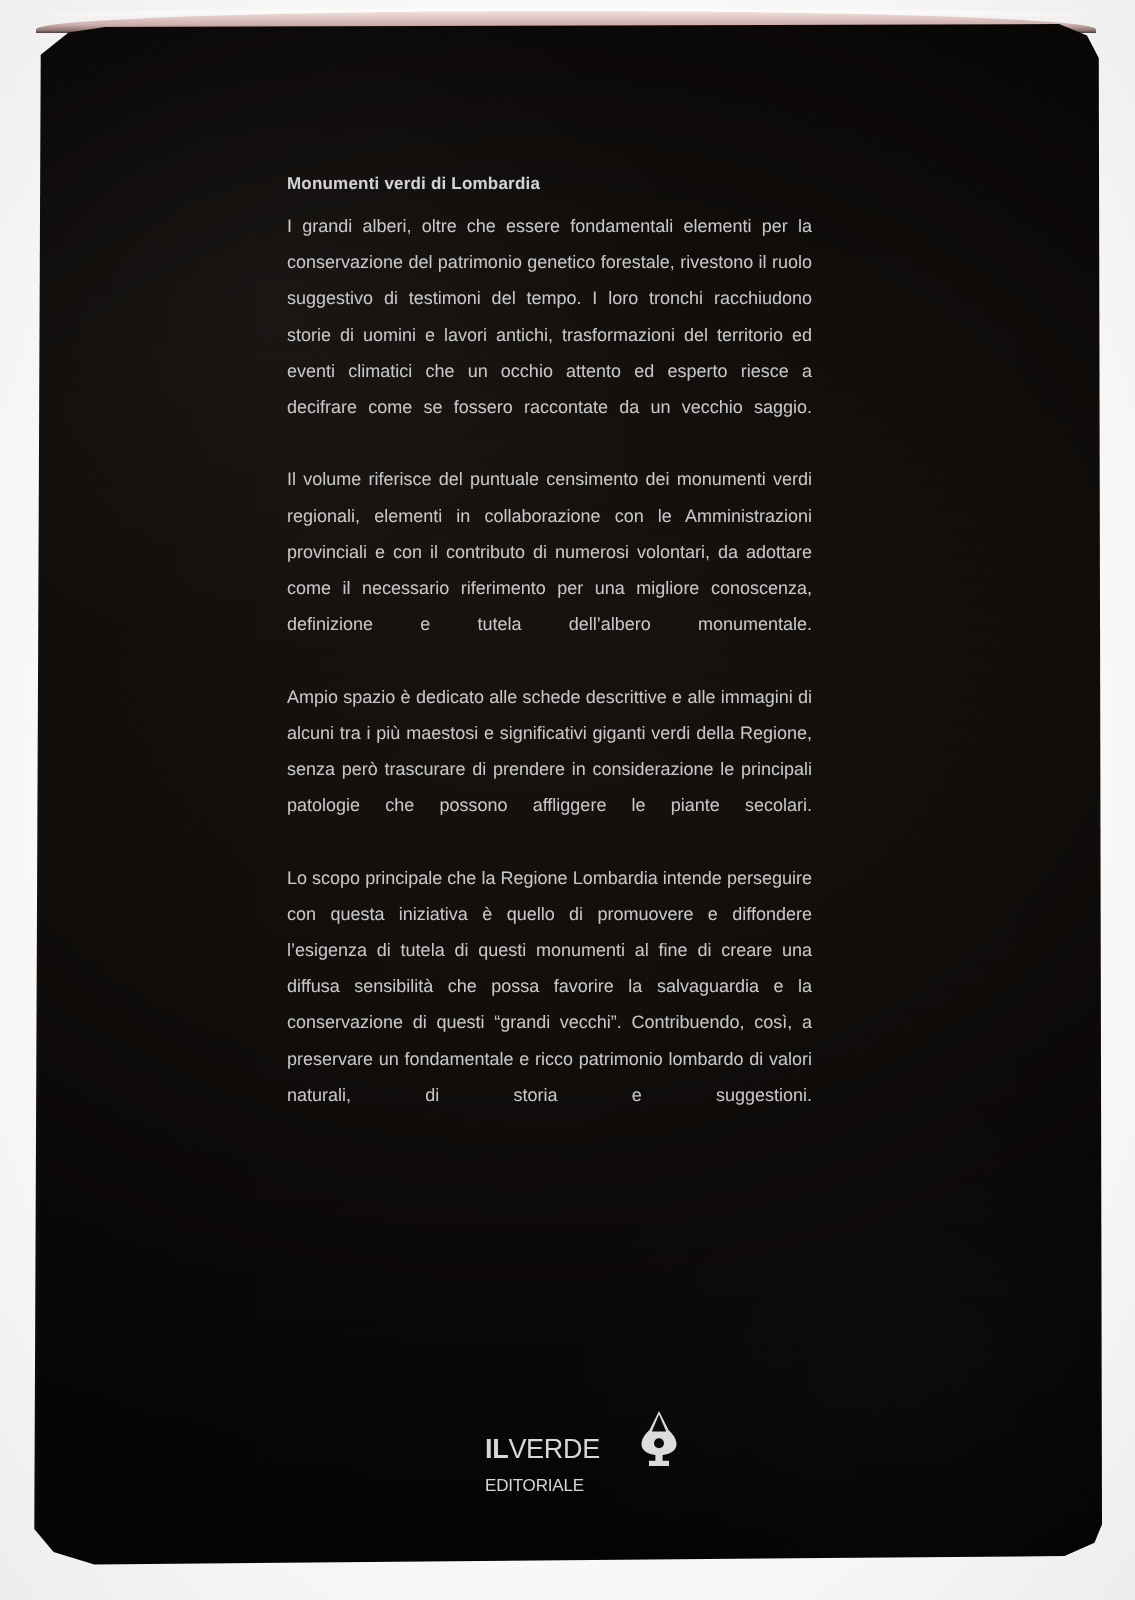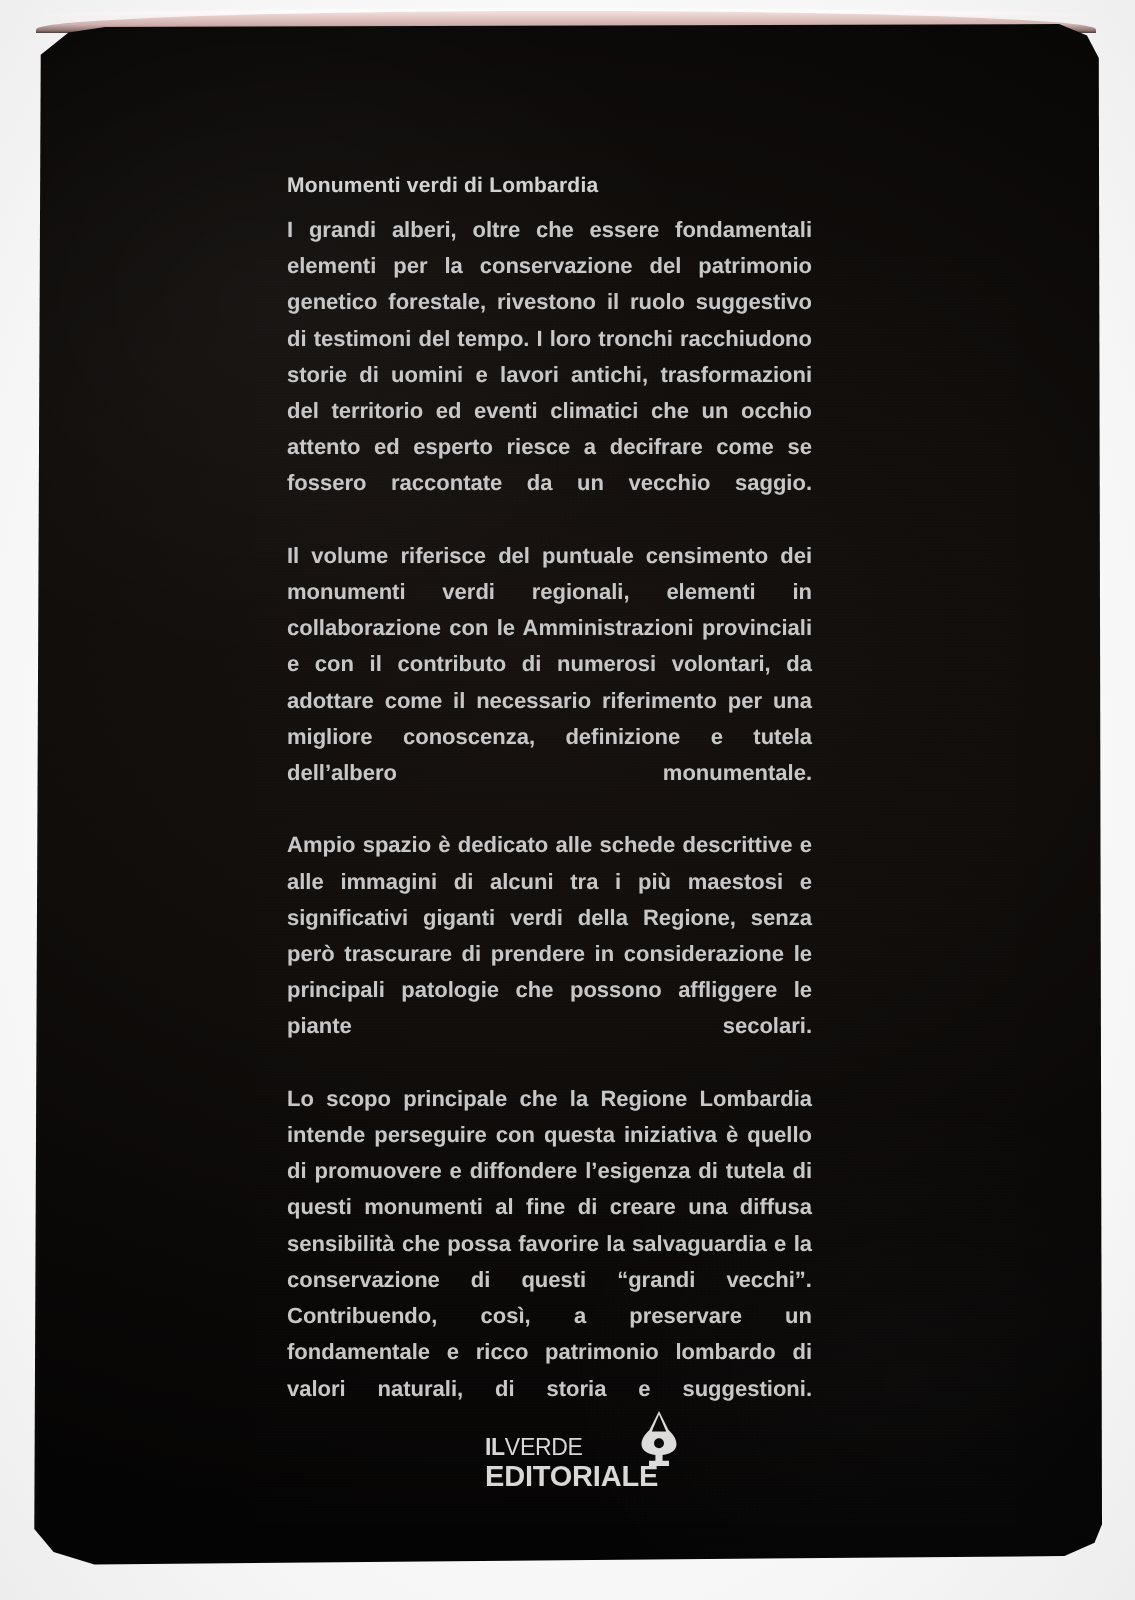--- a/index.html
+++ b/index.html
@@ -112,32 +112,32 @@
   #blurb {
     position: absolute;
     left: 257px;
     top: 150px;
     width: 525px;
     color: #c9c9c9;
     text-rendering: geometricPrecision;
   }
 
   #blurb-title {
-    font-size: 21px;
+    font-size: 17px;
     font-weight: 700;
     letter-spacing: .2px;
     color: #d2d2d2;
     margin-bottom: 14px;
     text-shadow: 0 0 1px rgba(255,255,255,.18);
   }
 
   .para {
-    font-size: 22px;
+    font-size: 18px;
     line-height: 36.2px;
-    font-weight: 700;
+    font-weight: 400;
     text-align: justify;
     text-justify: inter-word;
     color: #c7c7c7;
     text-shadow: 0 0 1px rgba(255,255,255,.12);
   }
   .para:last-child { margin-bottom: 0; }
   
   .para::after { content: ""; display: inline-block; width: 100%; }
 
   
@@ -157,35 +157,35 @@
   }
   #logo-words {
     position: absolute;
     left: 0;
     top: 26px;
     width: 152px;
     color: #d8d8d8;
     line-height: .98;
   }
   #logo-line1 {
-    font-size: 23px;
+    font-size: 27px;
     letter-spacing: -0.3px;
     white-space: nowrap;
   }
   #logo-line1 .il {
     font-weight: 700;
   }
   #logo-line1 .verde {
     font-weight: 400;
   }
   #logo-line2 {
-    font-size: 29px;
-    font-weight: 700;
+    font-size: 17px;
+    font-weight: 400;
     letter-spacing: -0.2px;
-    margin-top: 3px;
+    margin-top: 16px;
     white-space: nowrap;
   }
 </style>
 </head>
 <body>
 
 <div id="page">
 
   <div id="scan-bg"></div>
 

